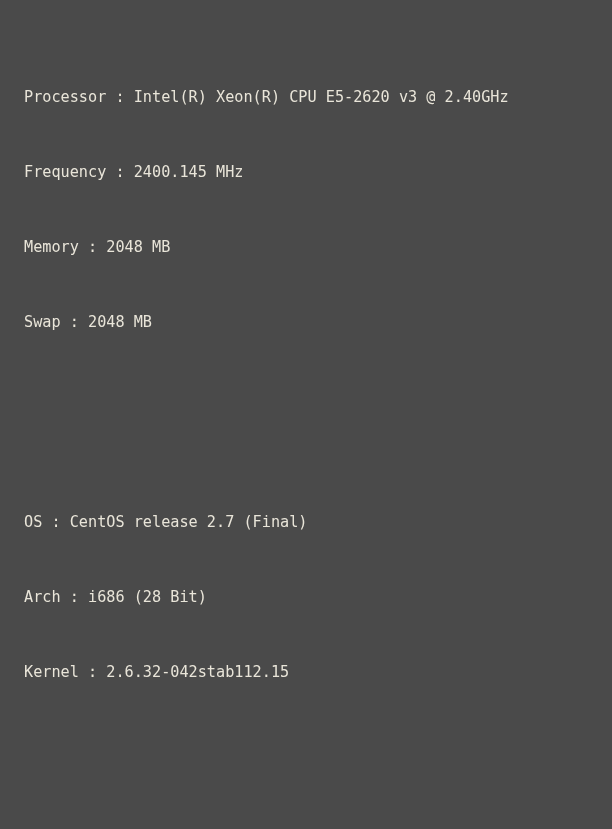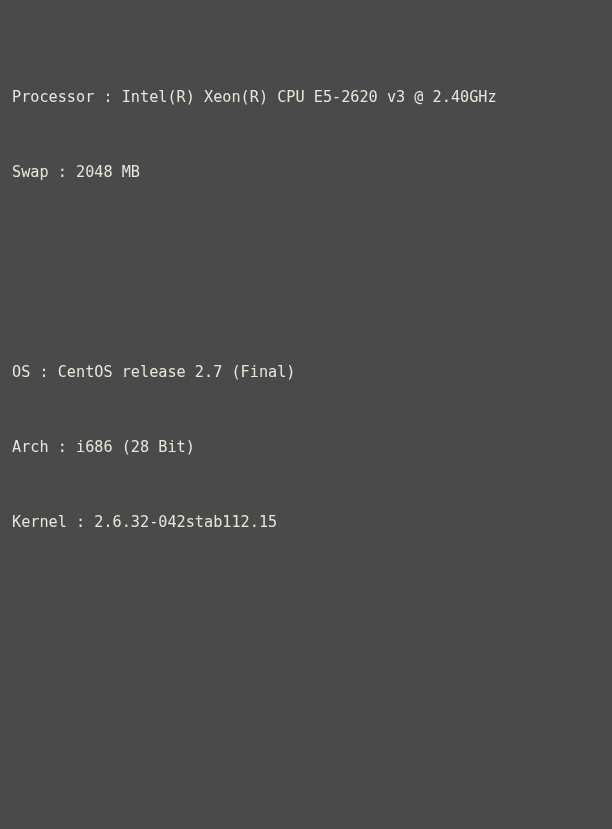--- a/index.html
+++ b/index.html
@@ -11,21 +11,21 @@
     width: 612px;
     height: 829px;
     background: #4a4a4a;
     overflow: hidden;
   }
   #terminal {
     width: 612px;
     height: 829px;
     background: #4a4a4a;
     box-sizing: border-box;
-    padding: 10px 0 0 12px;
+    padding: 10px 0 0 24px;
     font-family: "DejaVu Sans Mono", "Liberation Mono", monospace;
     font-size: 15.2px;
     line-height: 25px;
     color: #e9e5d9;
     letter-spacing: 0px;
     white-space: pre;
     -webkit-font-smoothing: antialiased;
   }
   .line {
     height: 25px;
@@ -38,20 +38,22 @@
   .line.blank {
     height: 25px;
   }
 </style>
 </head>
 <body>
 
 <div id="terminal">
 
   <div class="line">Processor : Intel(R) Xeon(R) CPU E5-2620 v3 @ 2.40GHz</div>
+  <div class="line">Frequency : 2400.145 MHz</div>
+  <div class="line">Memory : 2048 MB</div>
   <div class="line">Swap : 2048 MB</div>
 
   <div class="line blank"> </div>
 
   <div class="line">OS : CentOS release 2.7 (Final)</div>
   <div class="line">Arch : i686 (28 Bit)</div>
   <div class="line">Kernel : 2.6.32-042stab112.15</div>
 
   
 

